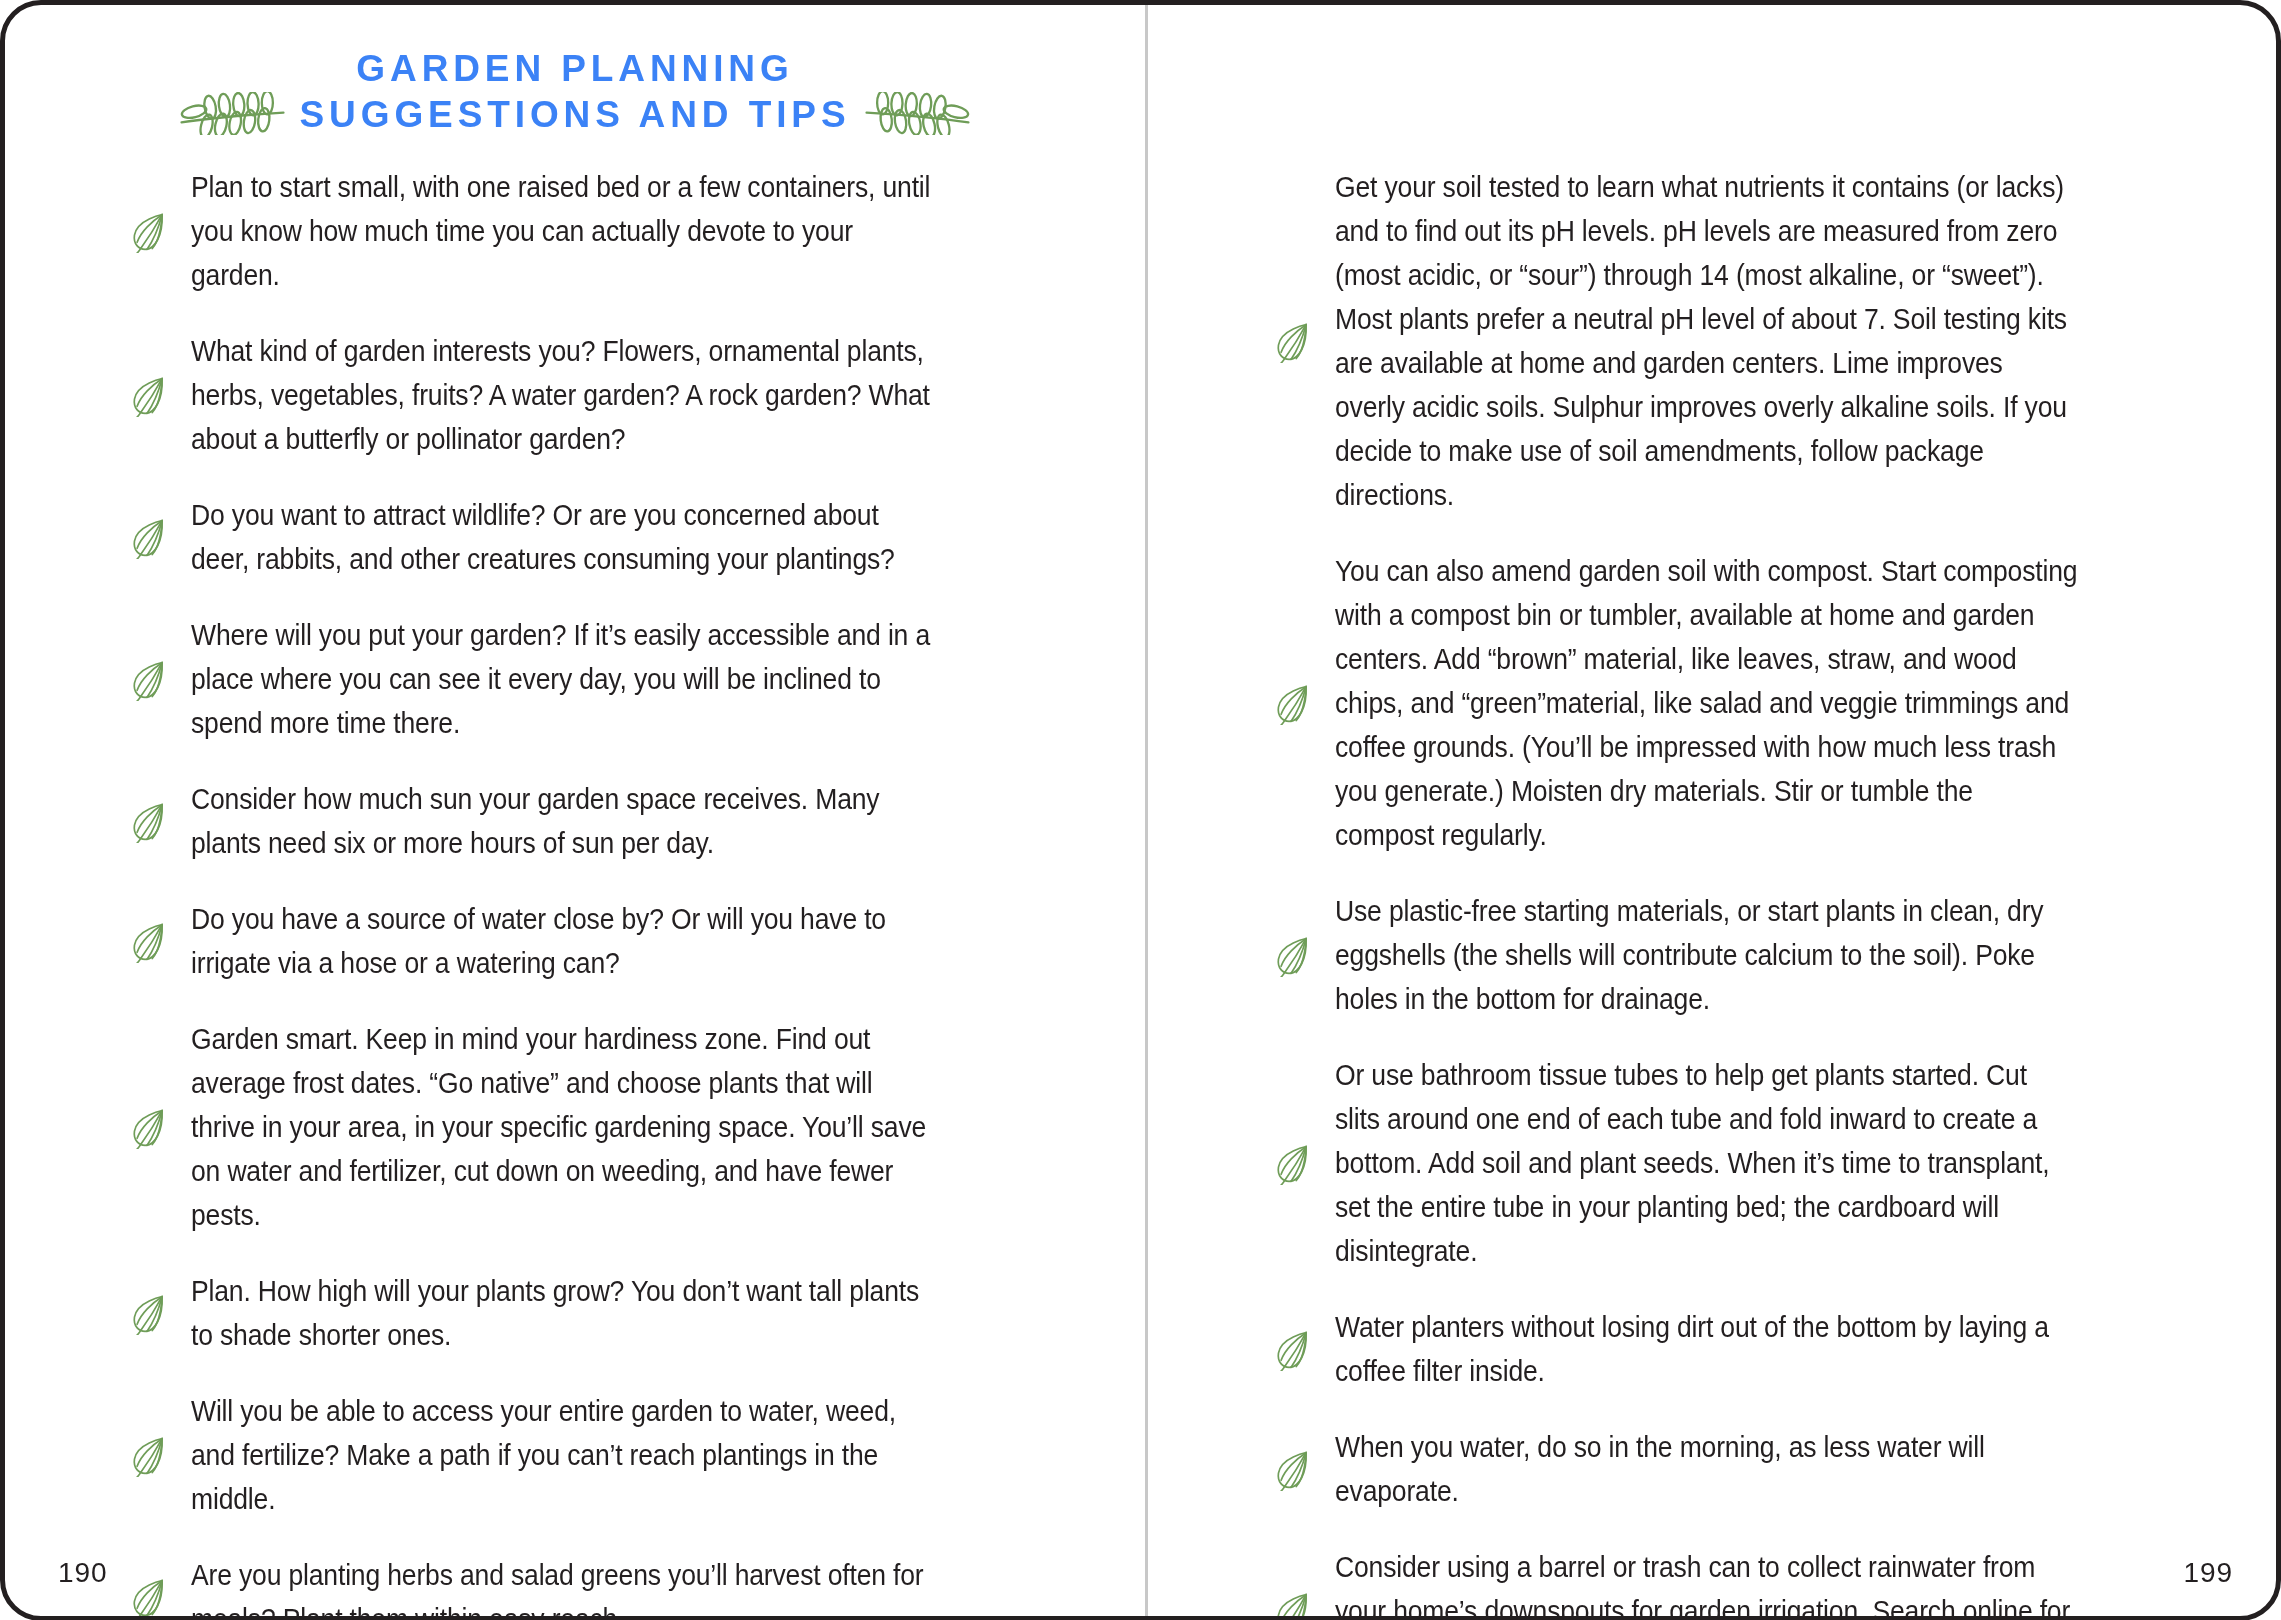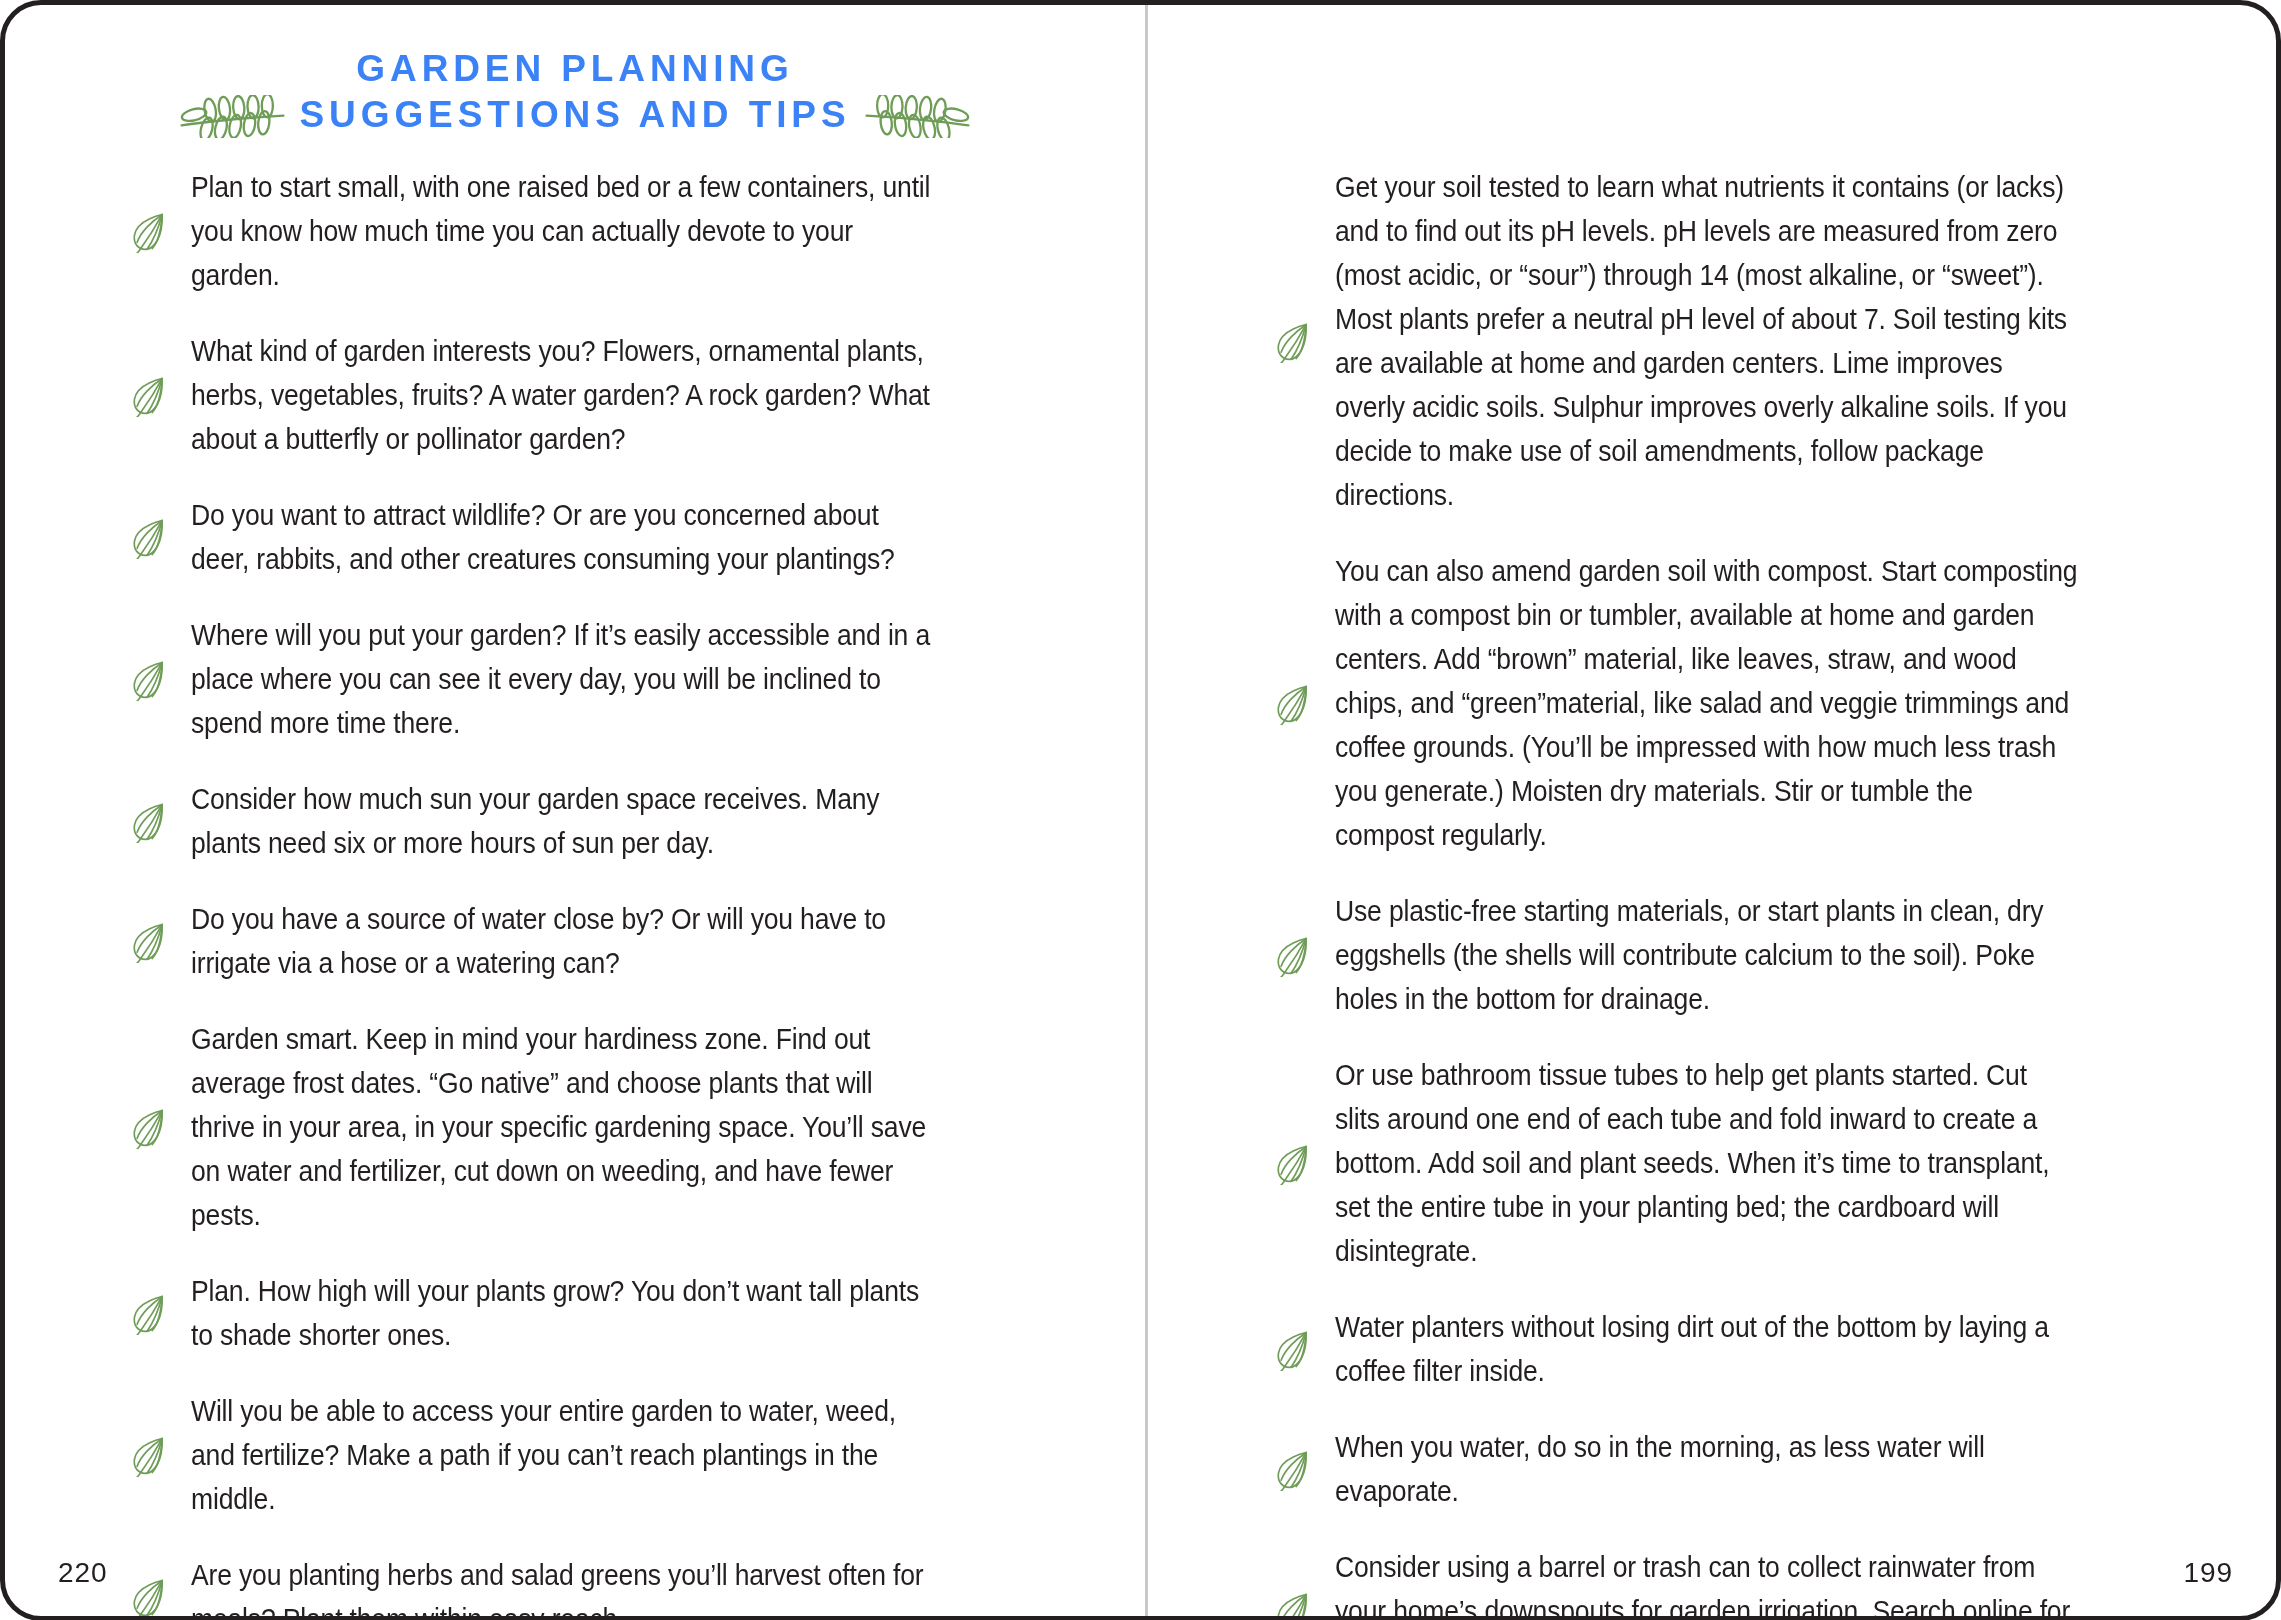--- a/index.html
+++ b/index.html
@@ -56,21 +56,21 @@
     font-weight: 600;
     color: #3b82f6;
     letter-spacing: 4.9px;
     font-size: 37px;
     line-height: 46px;
     text-transform: uppercase;
     white-space: nowrap;
   }
   .title-row2 {
     display: flex;
-    align-items: flex-end;
+    align-items: flex-start;
     justify-content: center;
     gap: 12.5px;
   }
   .fern { display: block; }
   .fern-right { transform: scaleX(-1); }
 
   
   .tips {
     position: absolute;
     top: 160px;
@@ -295,21 +295,21 @@
                 <path d="M36 3 C 25 10, 12 22, 8 34"></path>
                 <path d="M36 3 C 32 18, 26 32, 19 42"></path>
                 <path d="M36 3 C 35 20, 31 34, 25 41"></path>
                 <path d="M12 41 C 10 44, 9 45.5, 8 46"></path>
               </g>
             </svg></span>
           <span class="tip-text">Are you planting herbs and salad greens you’ll harvest often for meals? Plant them within easy reach.</span>
         </li>
       </ul>
 
-    <div class="folio folio-left">220</div>
+    <div class="folio folio-left">190</div>
   </div>
 
   <div class="page page-right">
     <ul class="tips tips-right">
         <li class="tip">
           <span class="leaf-bullet"><svg width="41" height="41" viewBox="0 0 46 46">
               <g fill="none" stroke="#6f9d58" stroke-width="1.9" stroke-linecap="round">
                 <path d="M36 3 C 36 3, 8 8, 5 26 C 3.5 36, 10 42, 17 42 C 28 42, 37 26, 36 3 Z"></path>
                 <path d="M36 3 C 30 14, 20 30, 12 41"></path>
                 <path d="M36 3 C 25 10, 12 22, 8 34"></path>

